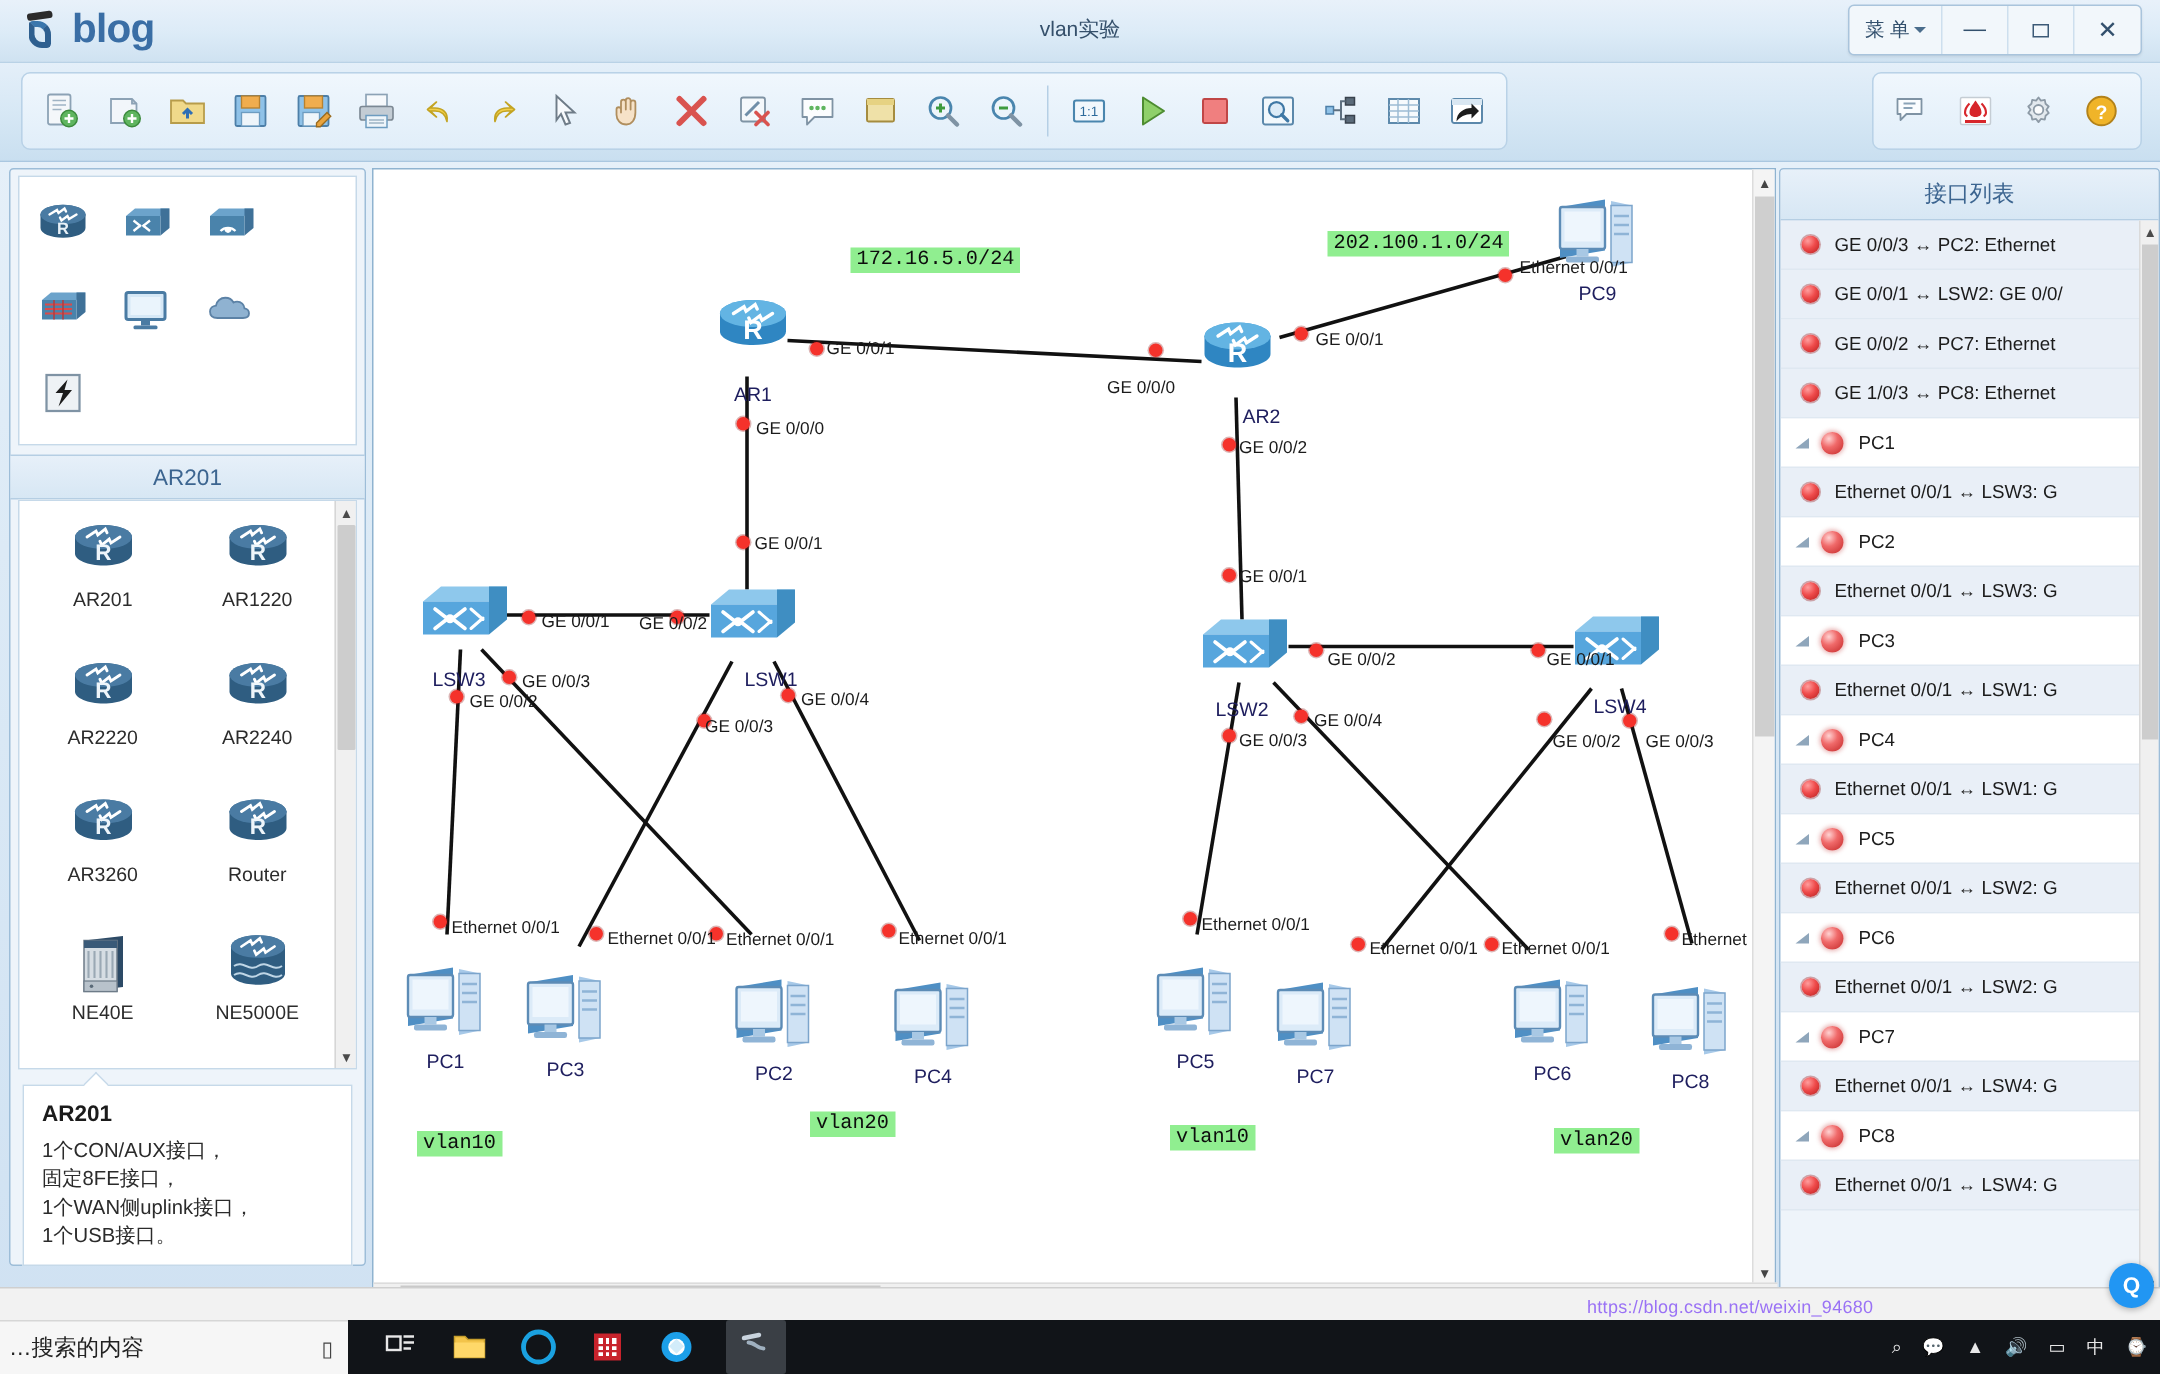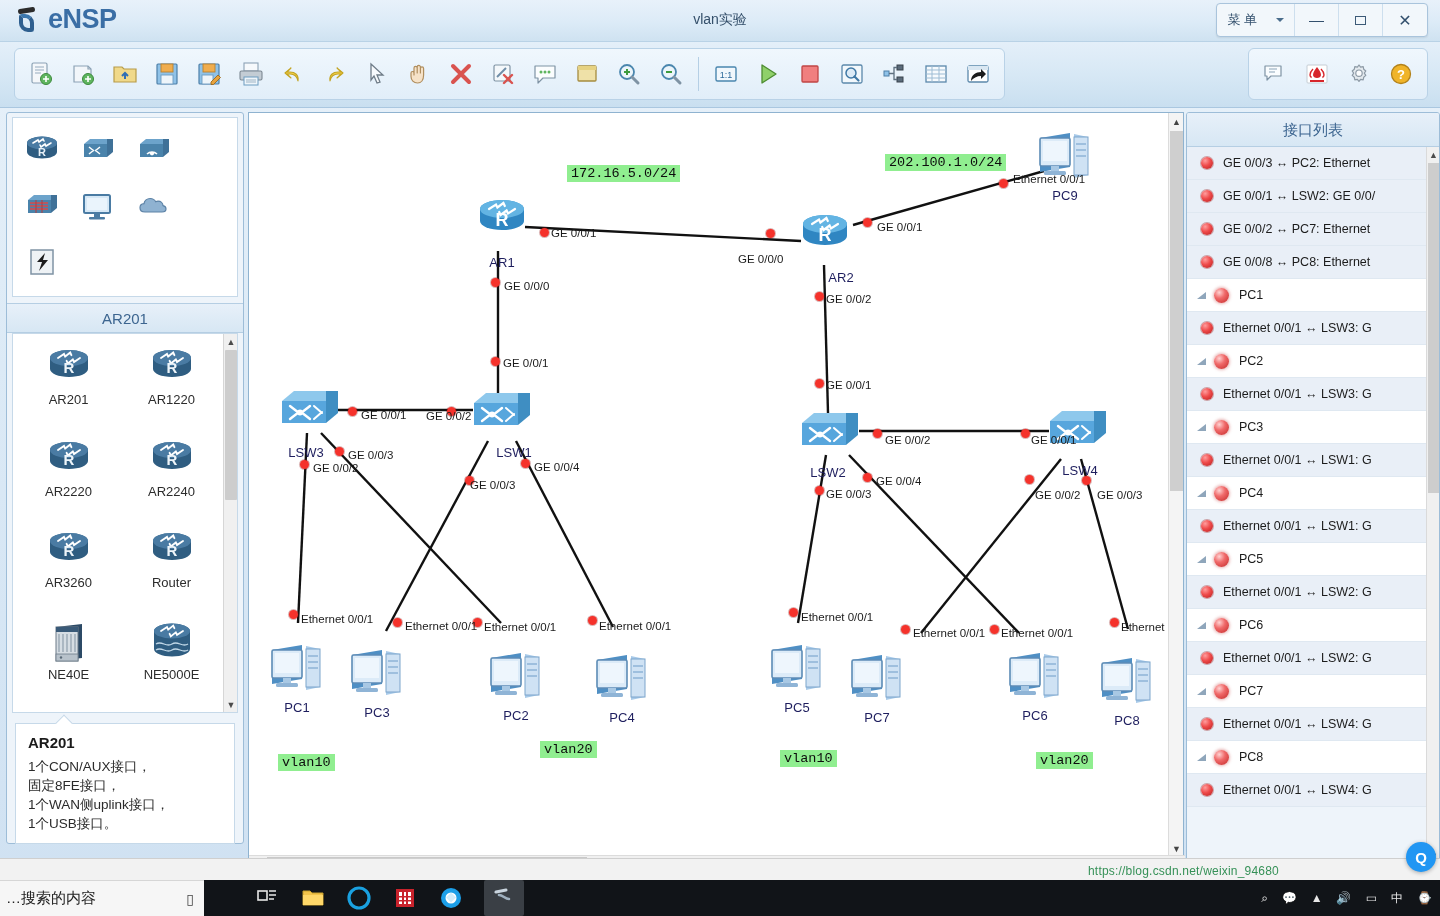--- a/index.html
+++ b/index.html
@@ -47,21 +47,21 @@
     display:flex; align-items:stretch;
     background:#f2f7fb; border:1px solid #a9c4dc; border-radius:4px;
     box-shadow: 0 1px 2px rgba(0,0,0,.08);
   }
   .win-btns > div {
     display:flex; align-items:center; justify-content:center;
     min-width:44px; padding:0 10px; font-size:13px; color:#33506d;
     border-right:1px solid #cddfee; cursor:pointer;
   }
   .win-btns > div:last-child { border-right:none; }
-  .menu-btn { gap:16px; }
+  .menu-btn { gap:0; }
   .caret-dn {
     width:0;height:0;border-left:4px solid transparent;border-right:4px solid transparent;
     border-top:4px solid #4a6d8c; display:inline-block; margin-left:3px;
   }
   .glyph-min { font-size:15px; line-height:8px; }
   .sq { width:11px; height:9px; border:1.6px solid #3c5a77; }
 
   
   .toolbar {
     position:absolute; left:0; top:42px; width:1440px; height:66px;
@@ -221,51 +221,51 @@
   
   .statusbar {
     position:absolute; left:0; bottom:36px; width:1440px; height:22px;
     background:#f2f2f2; border-top:1px solid #cfcfcf;
   }
   .taskbar {
     position:absolute; left:0; bottom:0; width:1440px; height:36px;
     background:#111418;
   }
   .tb-left-txt {
-    position:absolute; left:0; bottom:0; width:204px; height:36px; background:#f6f6f6;
+    position:absolute; left:0; bottom:0; width:232px; height:36px; background:#f6f6f6;
     display:flex; align-items:center; padding-left:6px; font-size:15px; color:#222;
     border-top:1px solid #d6d6d6;
   }
   .tb-left-txt .gl { position:absolute; right:10px; font-size:14px; color:#444; }
   .tasks { position:absolute; left:240px; bottom:0; height:36px; display:flex; align-items:center; gap:20px; padding-left:14px; }
   .task-ic { width:26px; height:26px; display:flex; align-items:center; justify-content:center; cursor:pointer; }
   .task-active { background:#3a3f45; border-radius:2px; padding:0 8px; height:36px; display:flex; align-items:center; }
   .wm {
-    position:absolute; right:154px; bottom:38px; font-size:12px; color:#15803d; opacity:.85;
+    position:absolute; right:184px; bottom:38px; font-size:12px; color:#8b5cf6; opacity:.85;
     letter-spacing:.2px;
   }
   .tray { position:absolute; right:8px; bottom:0; height:36px; display:flex; align-items:center; gap:14px; color:#e8e8e8; font-size:12px; }
   .chatbub {
     position:absolute; right:4px; bottom:44px; width:30px; height:30px; border-radius:50%;
     background:#2196f3; display:flex; align-items:center; justify-content:center; color:#fff;
     font-size:15px; font-weight:bold; box-shadow:0 1px 4px rgba(0,0,0,.3); cursor:pointer;
   }
 </style>
 </head>
 <body>
 
 <div id="app">
 
   <div class="titlebar">
     <div class="logo-wrap">
       <div class="logo-mark">
         <div class="bar1"></div>
           <div class="hook"></div>
       </div>
-      <div class="logo-text">eNSP</div>
+      <div class="logo-text">blog</div>
     </div>
     <div class="win-title">vlan实验</div>
     <div class="win-btns">
       <div class="menu-btn">
         <span>菜 单</span>
         <span class="caret-dn"></span>
       </div>
       <div>
         <span class="glyph-min">—</span>
       </div>
@@ -902,21 +902,21 @@
         <div class="ifrow port">
           <span class="led" style="margin-left: 6px;"></span>
           <span style="margin-left: 4px;">GE 0/0/1  ↔  LSW2: GE 0/0/</span>
         </div>
         <div class="ifrow port">
           <span class="led" style="margin-left: 6px;"></span>
           <span style="margin-left: 4px;">GE 0/0/2  ↔  PC7: Ethernet</span>
         </div>
         <div class="ifrow port">
           <span class="led" style="margin-left: 6px;"></span>
-          <span style="margin-left: 4px;">GE 0/0/8  ↔  PC8: Ethernet</span>
+          <span style="margin-left: 4px;">GE 1/0/3  ↔  PC8: Ethernet</span>
         </div>
         <div class="ifrow dev">
           <span class="tri"></span>
           <span class="led big"></span>
           <span style="margin-left: 4px;">PC1</span>
         </div>
         <div class="ifrow port">
           <span class="led" style="margin-left: 6px;"></span>
           <span style="margin-left: 4px;">Ethernet 0/0/1  ↔  LSW3: G</span>
         </div>

